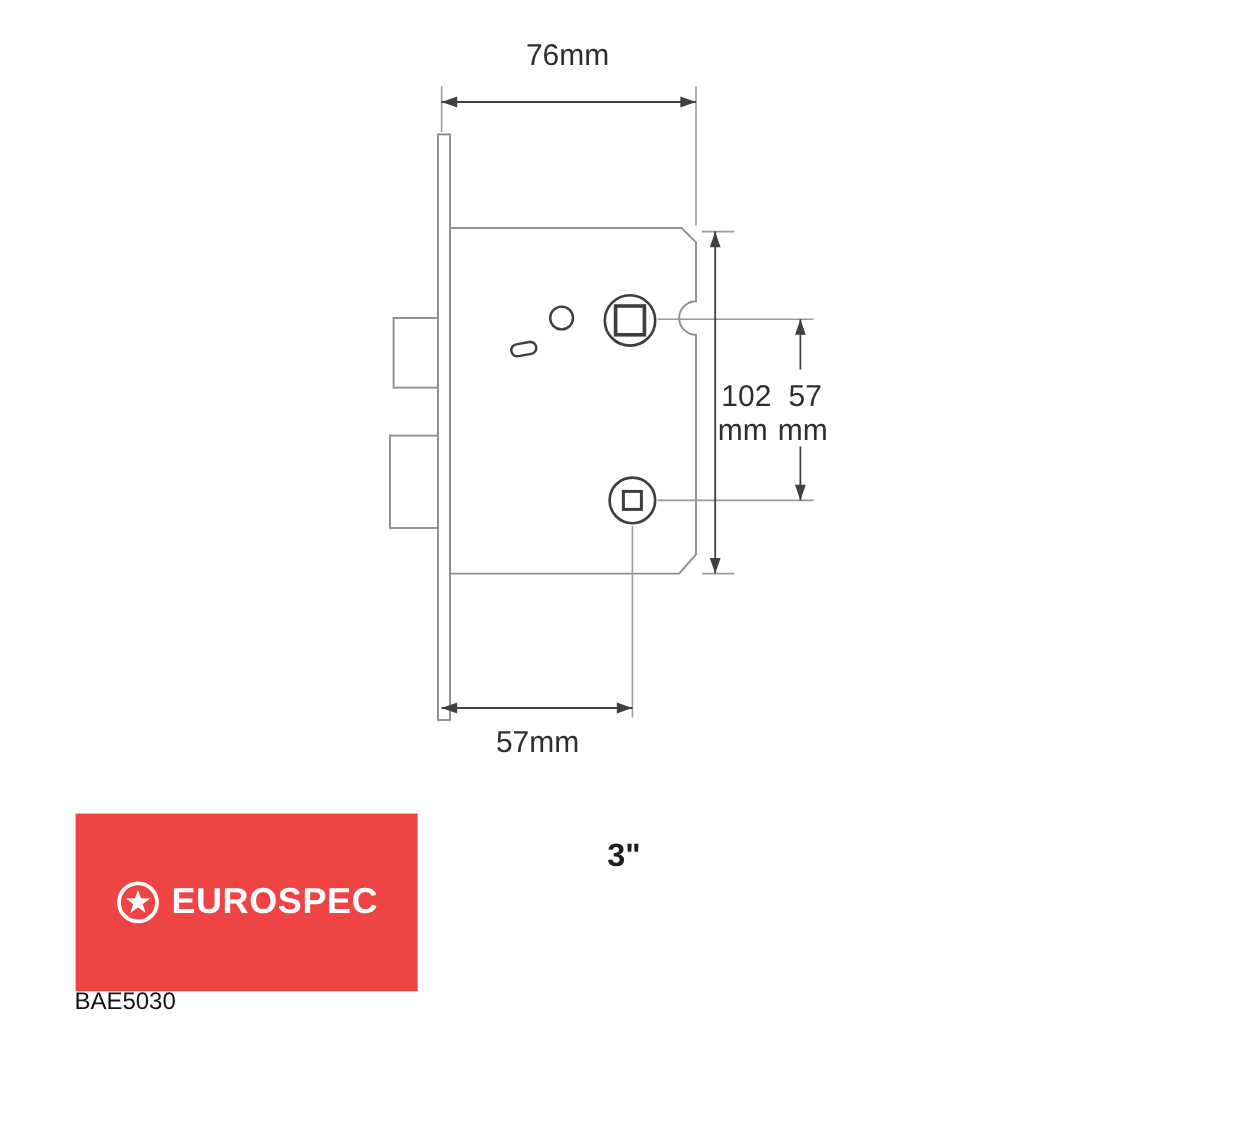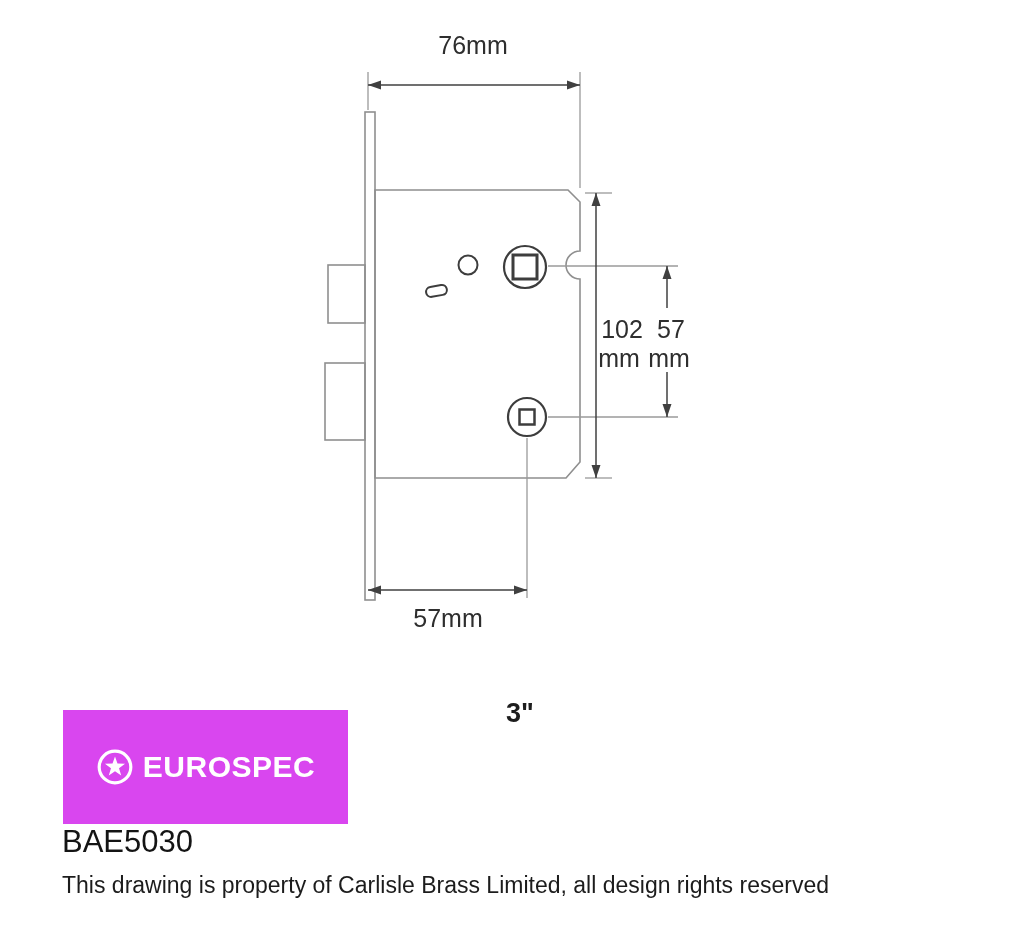--- a/index.html
+++ b/index.html
@@ -22,38 +22,37 @@
     fill: #2e2e2e;
   }
   .size-text {
     font-size: 27px;
     font-weight: bold;
     fill: #1d1d1d;
   }
   .logo-box {
     position: absolute;
     left: 63px; top: 678px;
-    width: 285px; height: 114px;
-    background: #d946ef;
+    width: 285px; height: 148px;
+    background: #ef4444;
     display: flex;
     align-items: center;
     justify-content: center;
     gap: 9px;
-    margin-top: 32px;
   }
   .logo-text {
     color: #ffffff;
     font-size: 30px;
     font-weight: bold;
     letter-spacing: 0.5px;
   }
   .product-code {
     position: absolute;
     left: 62px; top: 824px;
-    font-size: 31px;
+    font-size: 20px;
     color: #141414;
   }
   .footer-text {
     position: absolute;
     left: 62px; top: 872px;
     font-size: 23px;
     color: #1c1c1c;
   }
 </style>
 </head>
@@ -122,15 +121,14 @@
   <div class="logo-box">
     <svg width="38" height="38" viewBox="0 0 36 36">
       <circle cx="18" cy="18" r="15" fill="none" stroke="#ffffff" stroke-width="3"></circle>
       <polygon fill="#ffffff" points="18,8 20.35,14.76 27.51,14.91 21.8,19.24 23.88,26.09 18,22 12.12,26.09 14.2,19.24 8.49,14.91 15.65,14.76"></polygon>
     </svg>
     <span class="logo-text">EUROSPEC</span>
   </div>
 
   <div class="product-code">BAE5030</div>
 
-  <div class="footer-text">This drawing is property of Carlisle Brass Limited, all design rights reserved</div>
 
 </div>
 
 </body></html>

